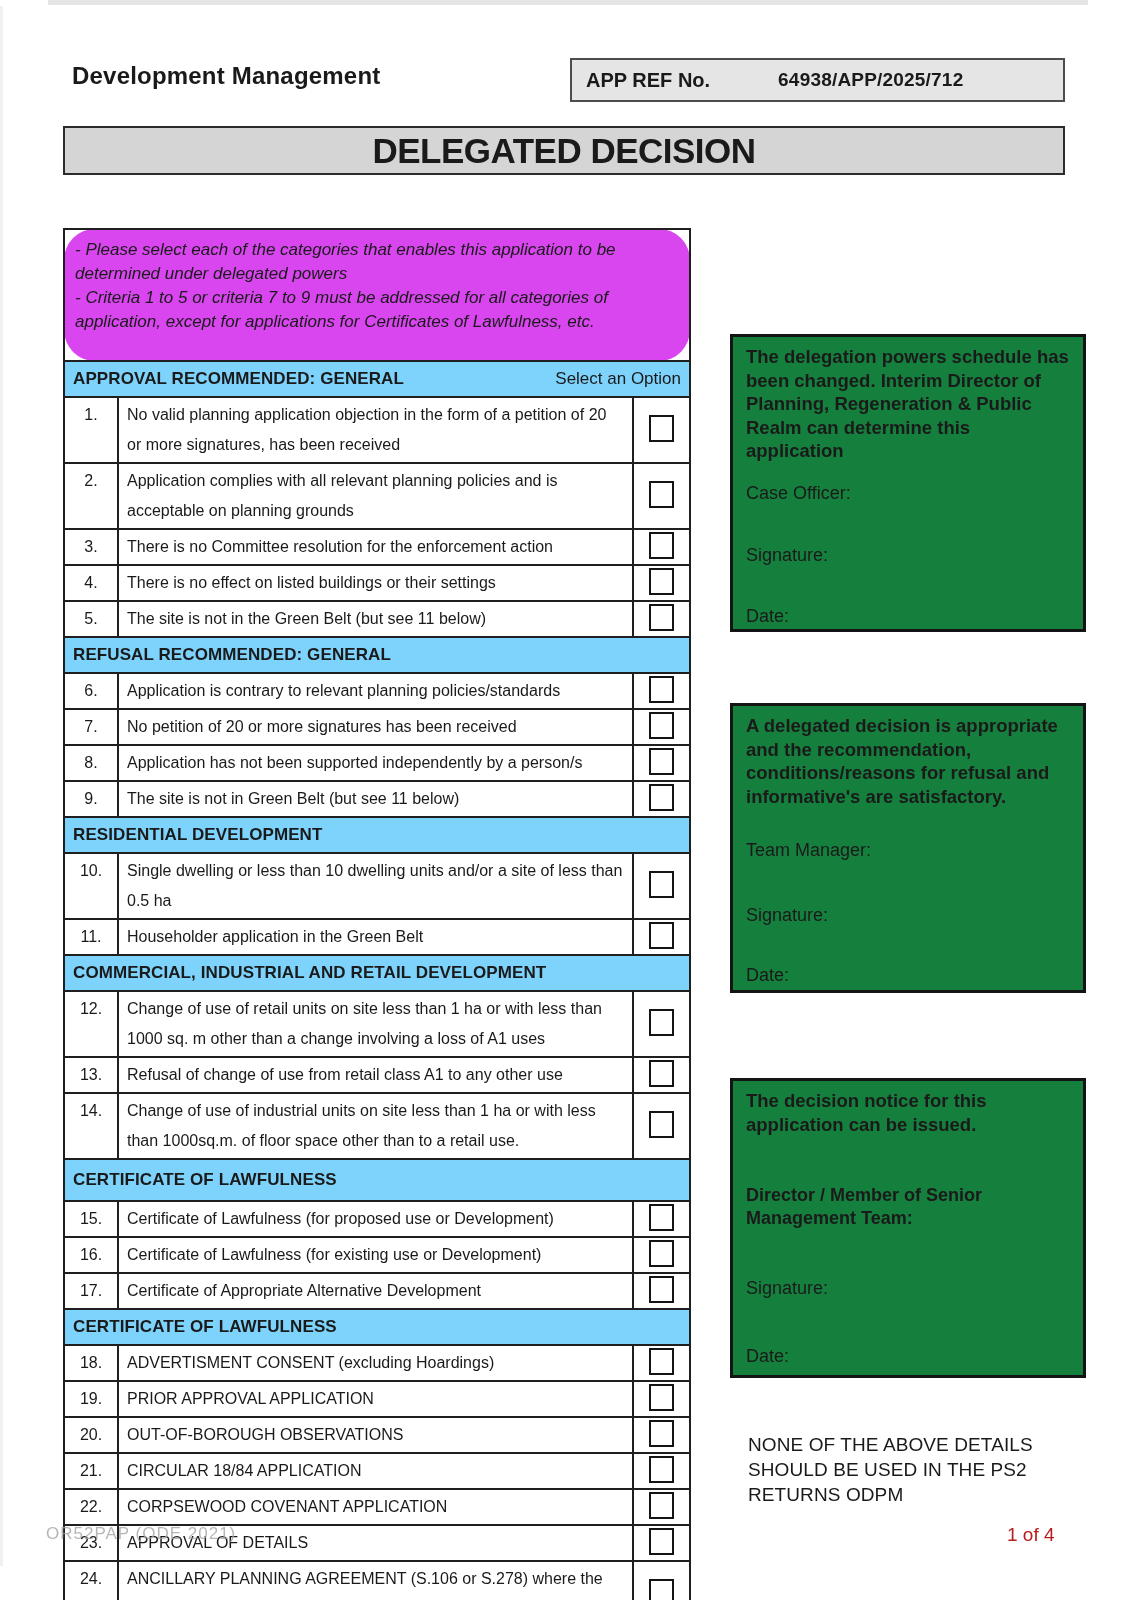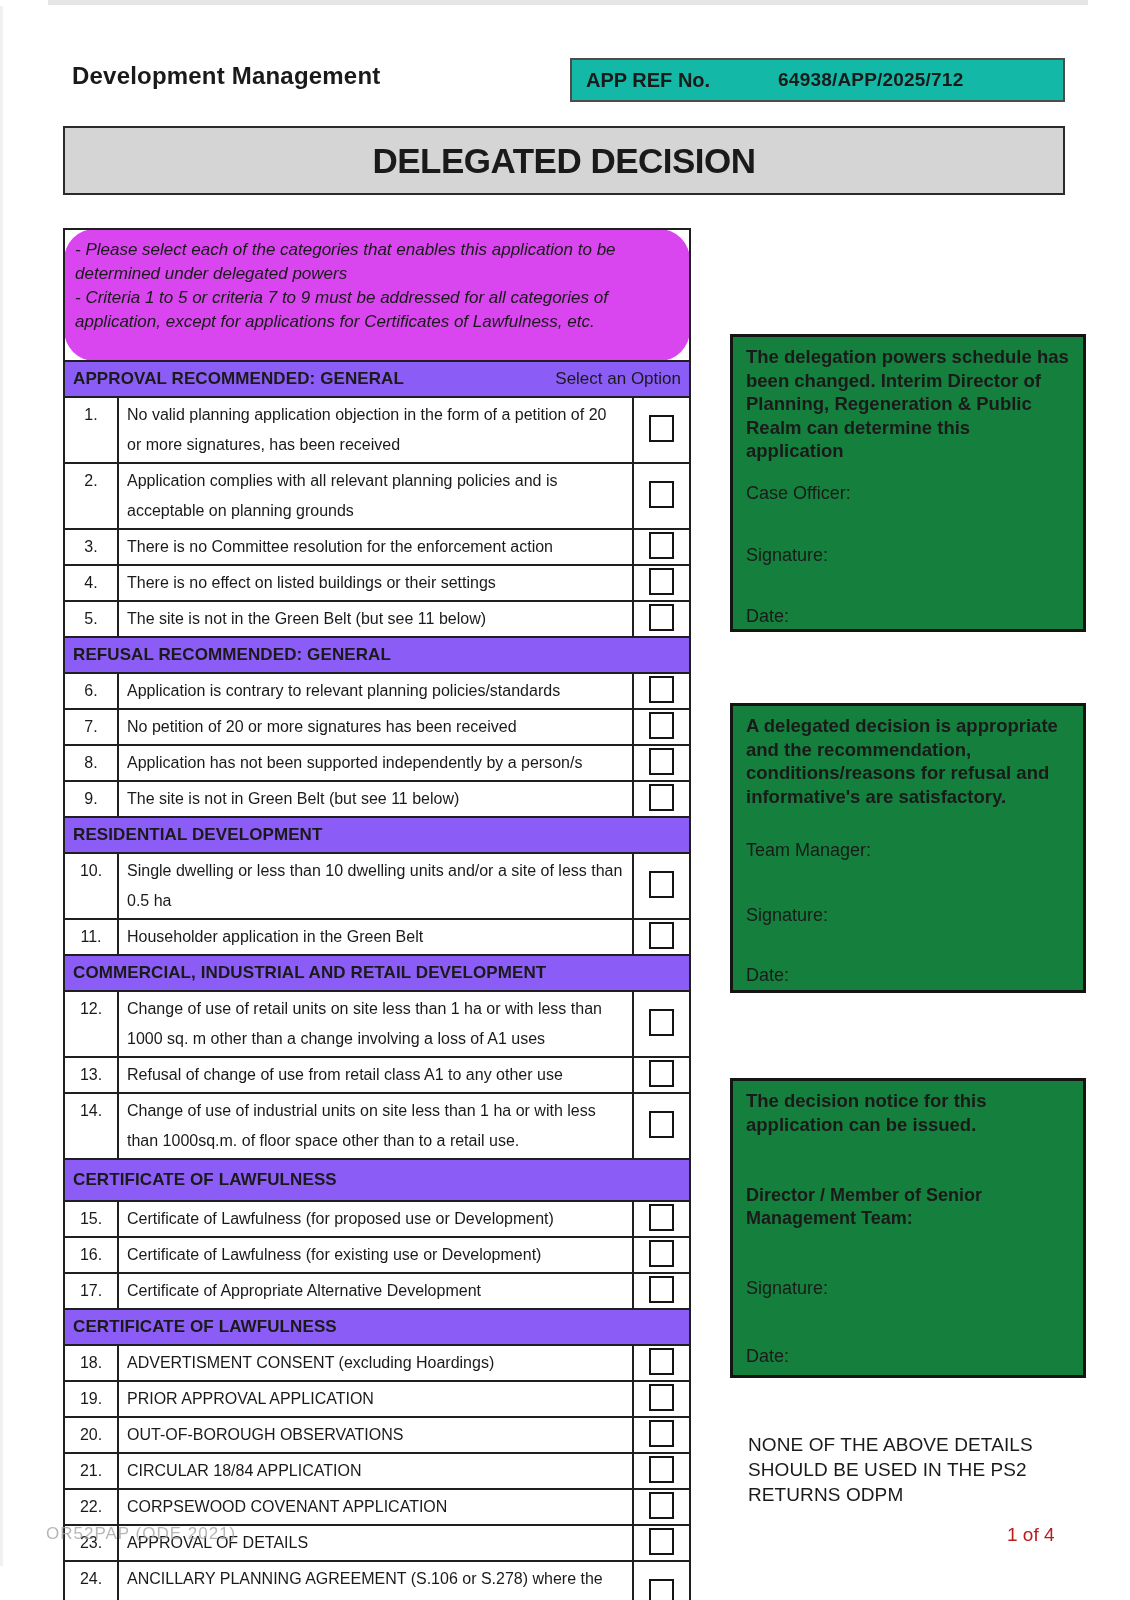--- a/index.html
+++ b/index.html
@@ -17,47 +17,47 @@
   .scan-top{position:absolute;left:48px;top:0;width:1040px;height:5px;background:#cfcfcf;opacity:.55;}
   .scan-left{position:absolute;left:0;top:6px;width:3px;height:1560px;background:#e3e3e3;opacity:.5;}
 
   
   .doc-title{
     position:absolute;left:72px;top:62px;
     font-size:24px;font-weight:bold;letter-spacing:.2px;
   }
   .appref{
     position:absolute;left:570px;top:58px;width:495px;height:44px;
-    background:#14b8a6;border:2px solid #4c4c4c;box-sizing:border-box;
+    background:#e5e5e5;border:2px solid #4c4c4c;box-sizing:border-box;
     display:flex;align-items:center;
   }
   .appref-label{font-size:20px;font-weight:bold;margin-left:14px;}
   .appref-value{font-size:19px;font-weight:bold;margin-left:68px;letter-spacing:.2px;}
 
   .banner{
-    position:absolute;left:63px;top:126px;width:1002px;height:69px;
+    position:absolute;left:63px;top:126px;width:1002px;height:49px;
     background:#d5d5d5;border:2px solid #2b2b2b;box-sizing:border-box;
     display:flex;align-items:center;justify-content:center;
     font-size:35px;font-weight:bold;letter-spacing:-.5px;
   }
 
   
   table.form{
     position:absolute;left:63px;top:228px;width:628px;
     border-collapse:collapse;table-layout:fixed;
   }
   table.form col.c-num{width:54px;}
   table.form col.c-chk{width:57px;}
   table.form td{border:2px solid #1f1f1f;box-sizing:border-box;}
   td.intro{
     background:#d946ef;font-style:italic;font-size:17px;line-height:24px;
     padding:8px 10px 26px 10px;vertical-align:top;border-radius:31px;
   }
   tr.sec td{
-    background:#8b5cf6;height:36px;padding:0 8px;vertical-align:middle;
+    background:#7dd3fc;height:36px;padding:0 8px;vertical-align:middle;
   }
   tr.sec-tall td{height:42px;}
   .sec-in{display:flex;justify-content:space-between;align-items:center;}
   .sec-label{font-weight:bold;font-size:17px;letter-spacing:.1px;}
   .sec-right{font-weight:normal;font-size:17px;}
   tr.item td{height:34px;}
   td.num{
     text-align:center;vertical-align:top;
     font-size:16px;line-height:30px;padding:2px 0;
   }

